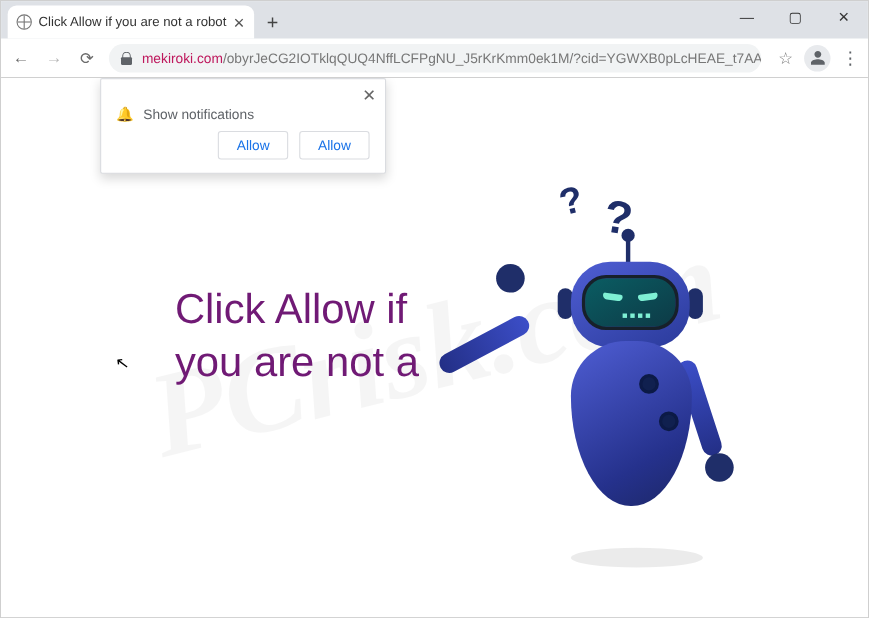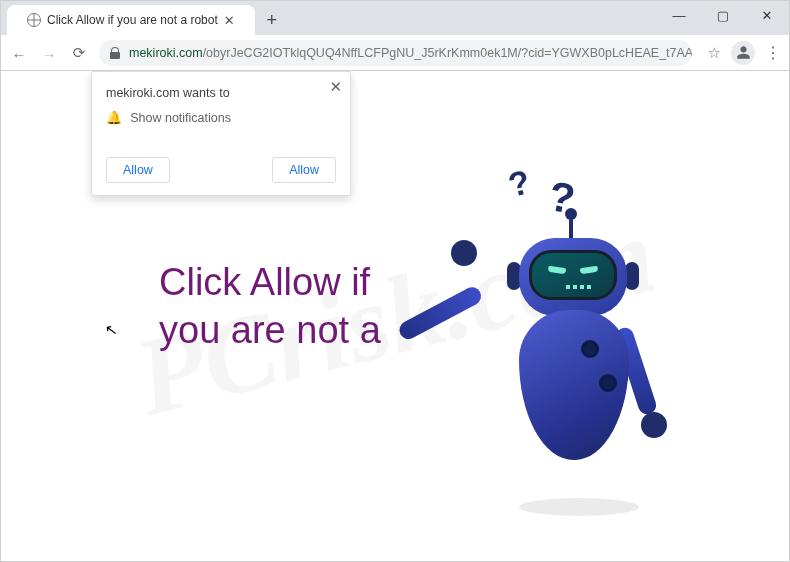--- a/index.html
+++ b/index.html
@@ -17,21 +17,21 @@
     background: #dee1e6;
     display: flex; align-items: flex-end;
     position: relative;
   }
   .tab {
     margin-left: 6px;
     height: 30px;
     background: #fff;
     border-radius: 8px 8px 0 0;
     display: flex; align-items: center;
-    padding: 0 20px;
+    padding: 0 8px;
     gap: 6px;
     min-width: 200px;
     font-size: 12px;
     color: #333;
   }
   .tab .globe {
     width: 14px; height: 14px; border: 1px solid #777; border-radius: 50%;
     position: relative; flex: 0 0 14px;
   }
   .tab .globe::before, .tab .globe::after {
@@ -77,21 +77,21 @@
   }
   .lock::before{
     content:""; position:absolute; left:1px; right:1px; bottom:0; height:7px;
     background:#5f6368; border-radius:1px;
   }
   .lock::after{
     content:""; position:absolute; left:2px; right:2px; top:0; height:6px;
     border:1.5px solid #5f6368; border-bottom:none;
     border-radius:5px 5px 0 0;
   }
-  .url-host{ color:#14532d; }
+  .url-host{ color:#be185d; }
   .url-rest{ color:#777; }
   .star { color:#777; font-size:15px; margin-left:6px;}
   .avatar {
     width:24px; height:24px; border-radius:50%;
     background:#e8eaed; display:flex; align-items:center; justify-content:center;
   }
   .avatar svg{ width:15px; height:15px; fill:#5f6368;}
   .kebab { color:#5f6368; font-size:16px; letter-spacing:0;}
   
   .content {
@@ -124,21 +124,21 @@
   }
   .perm .close{
     position:absolute; right:8px; top:6px; color:#666; font-size:15px;
     cursor:pointer;
   }
   .perm .row{
     display:flex; align-items:center; gap:8px; margin-top:10px; color:#5f6368;
   }
   .perm .bell{ font-size:13px; color:#5f6368;}
   .perm .btns{
-    display:flex; justify-content:space-between; gap:10px; margin-top:32px;
+    display:flex; justify-content:flex-end; gap:10px; margin-top:8px;
   }
   .perm .btn{
     border:1px solid #dadce0; border-radius:3px;
     padding:5px 16px; font-size:12.5px; color:#1a73e8;
     background:#fff; cursor:pointer;
   }
   
   .headline{
     position:absolute; left:158px; top:188px;
     font-size:38px; color:#701a75; font-weight:400;
@@ -281,21 +281,20 @@
 </div>
 
 <div class="content">
 
   <div class="watermark">
     <span>PCrisk.com</span>
   </div>
 
   <div class="perm">
     <span class="close">✕</span>
-    <div>mekiroki.com wants to</div>
     <div class="row">
       <span class="bell">🔔</span>
       <span>Show notifications</span>
     </div>
     <div class="btns">
       <div class="btn">Allow</div>
       <div class="btn">Allow</div>
     </div>
   </div>
 

